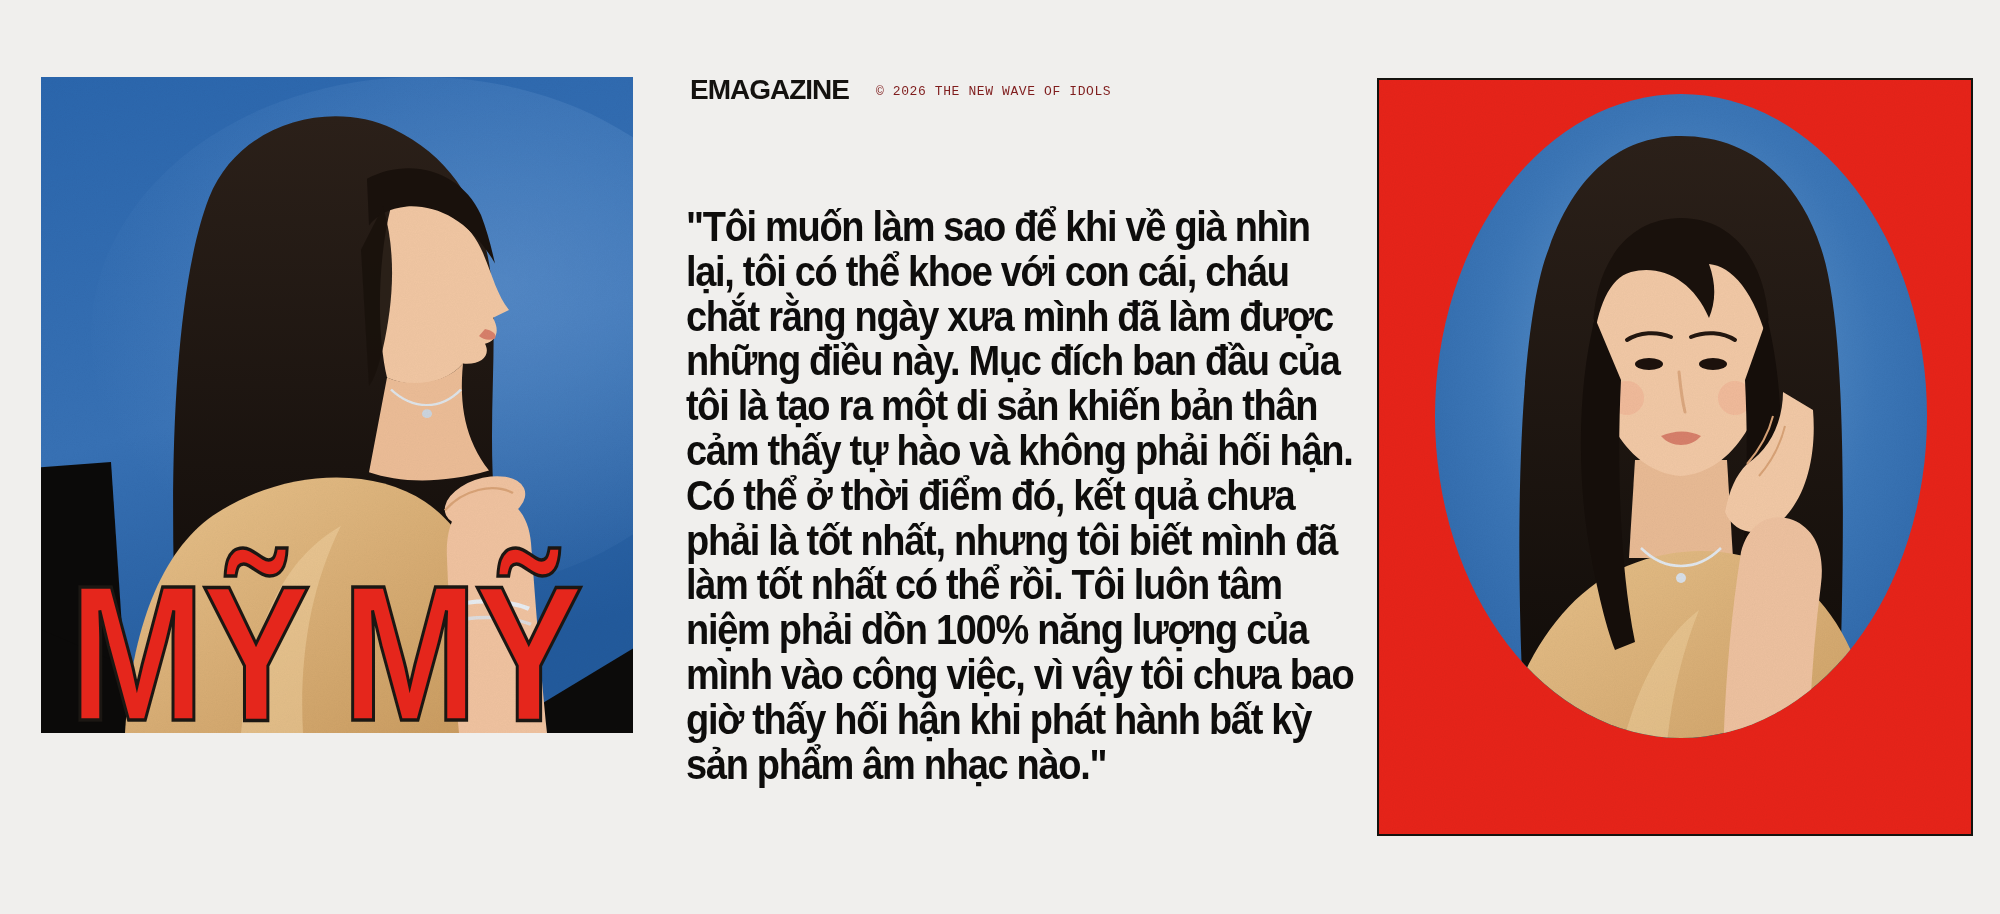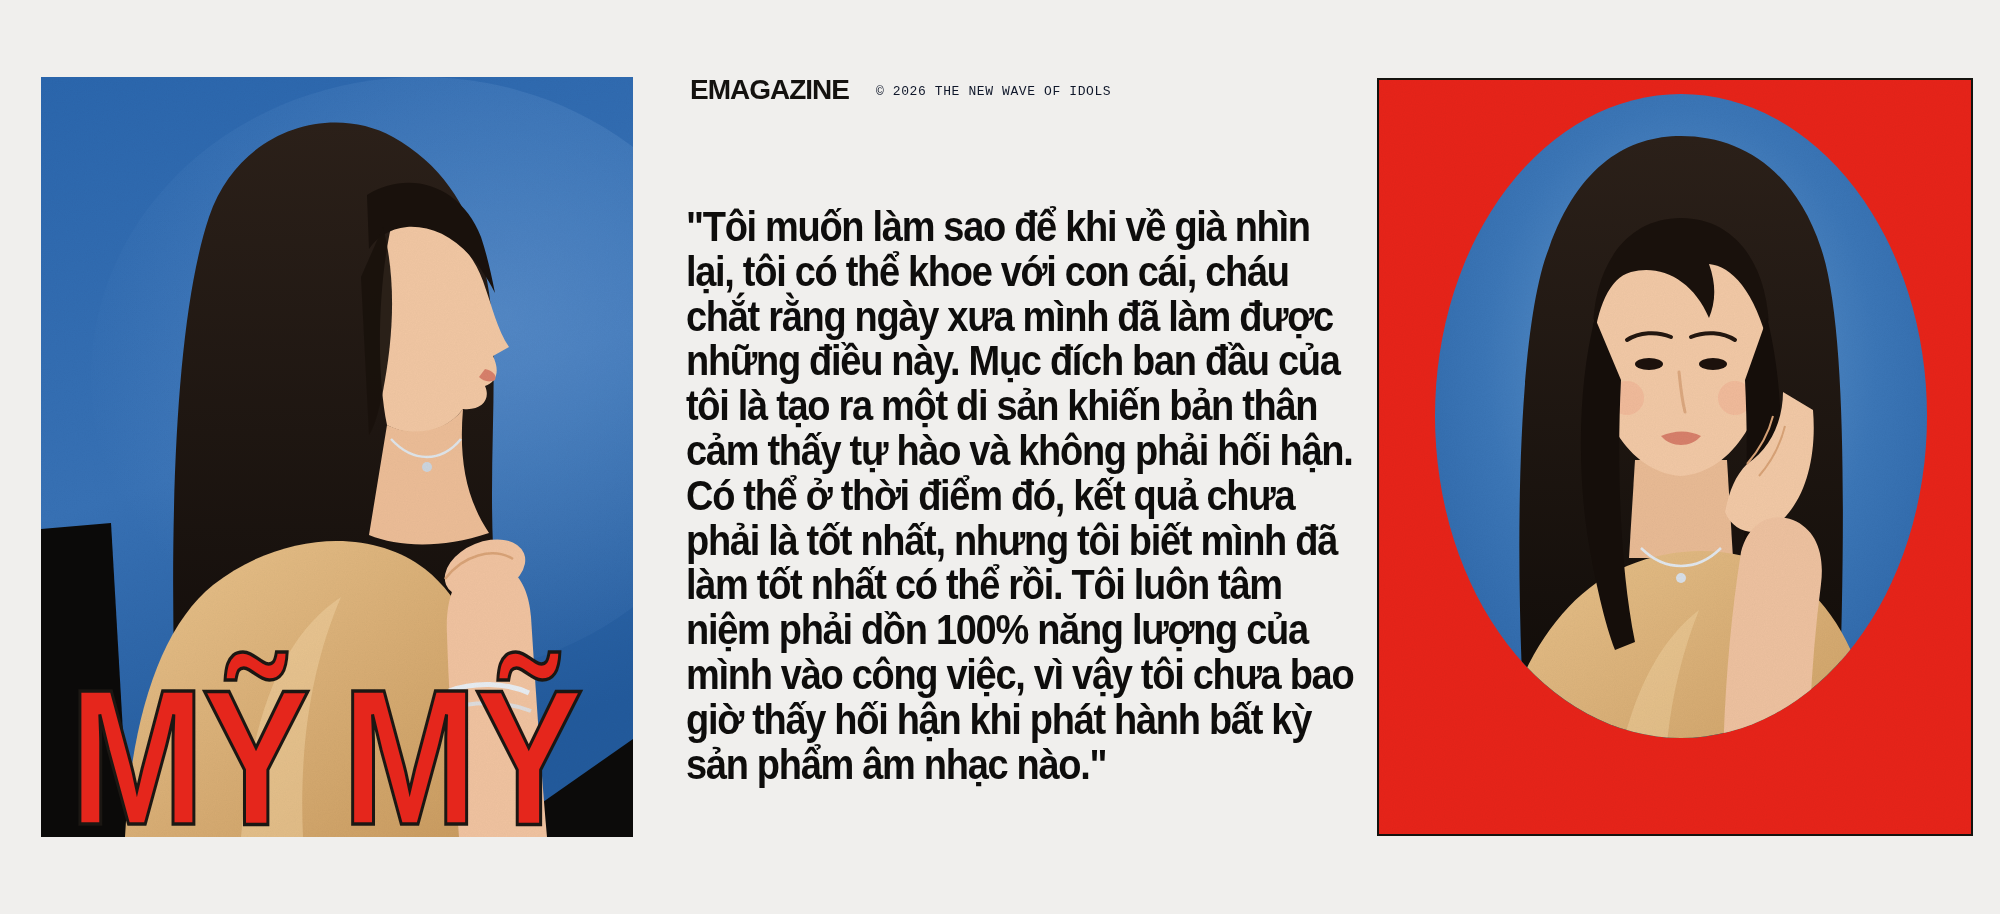--- a/index.html
+++ b/index.html
@@ -10,32 +10,32 @@
   }
 
   
   .masthead{position:absolute;left:690px;top:76px;display:flex;align-items:center;gap:27px;justify-content:center;}
   .brand{
     font-weight:900;font-size:28px;line-height:28px;letter-spacing:-1px;color:#14120f;
     transform:scaleY(1.02);white-space:nowrap;
   }
   .copyright{
     font-family:"Liberation Mono","DejaVu Sans Mono",monospace;
-    font-size:13px;letter-spacing:0.6px;color:#0f172a;white-space:nowrap;padding-top:3px;
+    font-size:13px;letter-spacing:0.6px;color:#7f1d1d;white-space:nowrap;padding-top:3px;
   }
 
   
   .quote-block{position:absolute;left:686px;top:204px;width:672px;}
   .quote-block p{
     margin:0;font-size:38px;line-height:40px;font-weight:700;letter-spacing:-1.3px;
     color:#0e0d0c;transform:scaleY(1.12);transform-origin:left top;
   }
 
   
-  .panel-left{position:absolute;left:41px;top:77px;width:592px;height:760px;}
+  .panel-left{position:absolute;left:41px;top:77px;width:592px;height:656px;}
   .panel-left svg{display:block;width:100%;height:100%;}
   .name-overlay{
     position:absolute;left:28px;bottom:-16px;margin:0;
     font-size:163px;line-height:163px;font-weight:900;letter-spacing:-3px;word-spacing:-8px;
     color:#e5261c;-webkit-text-stroke:3px #1b1713;
     transform:scaleY(1.18);transform-origin:left bottom;white-space:nowrap;
   }
 
   
   .panel-right{

